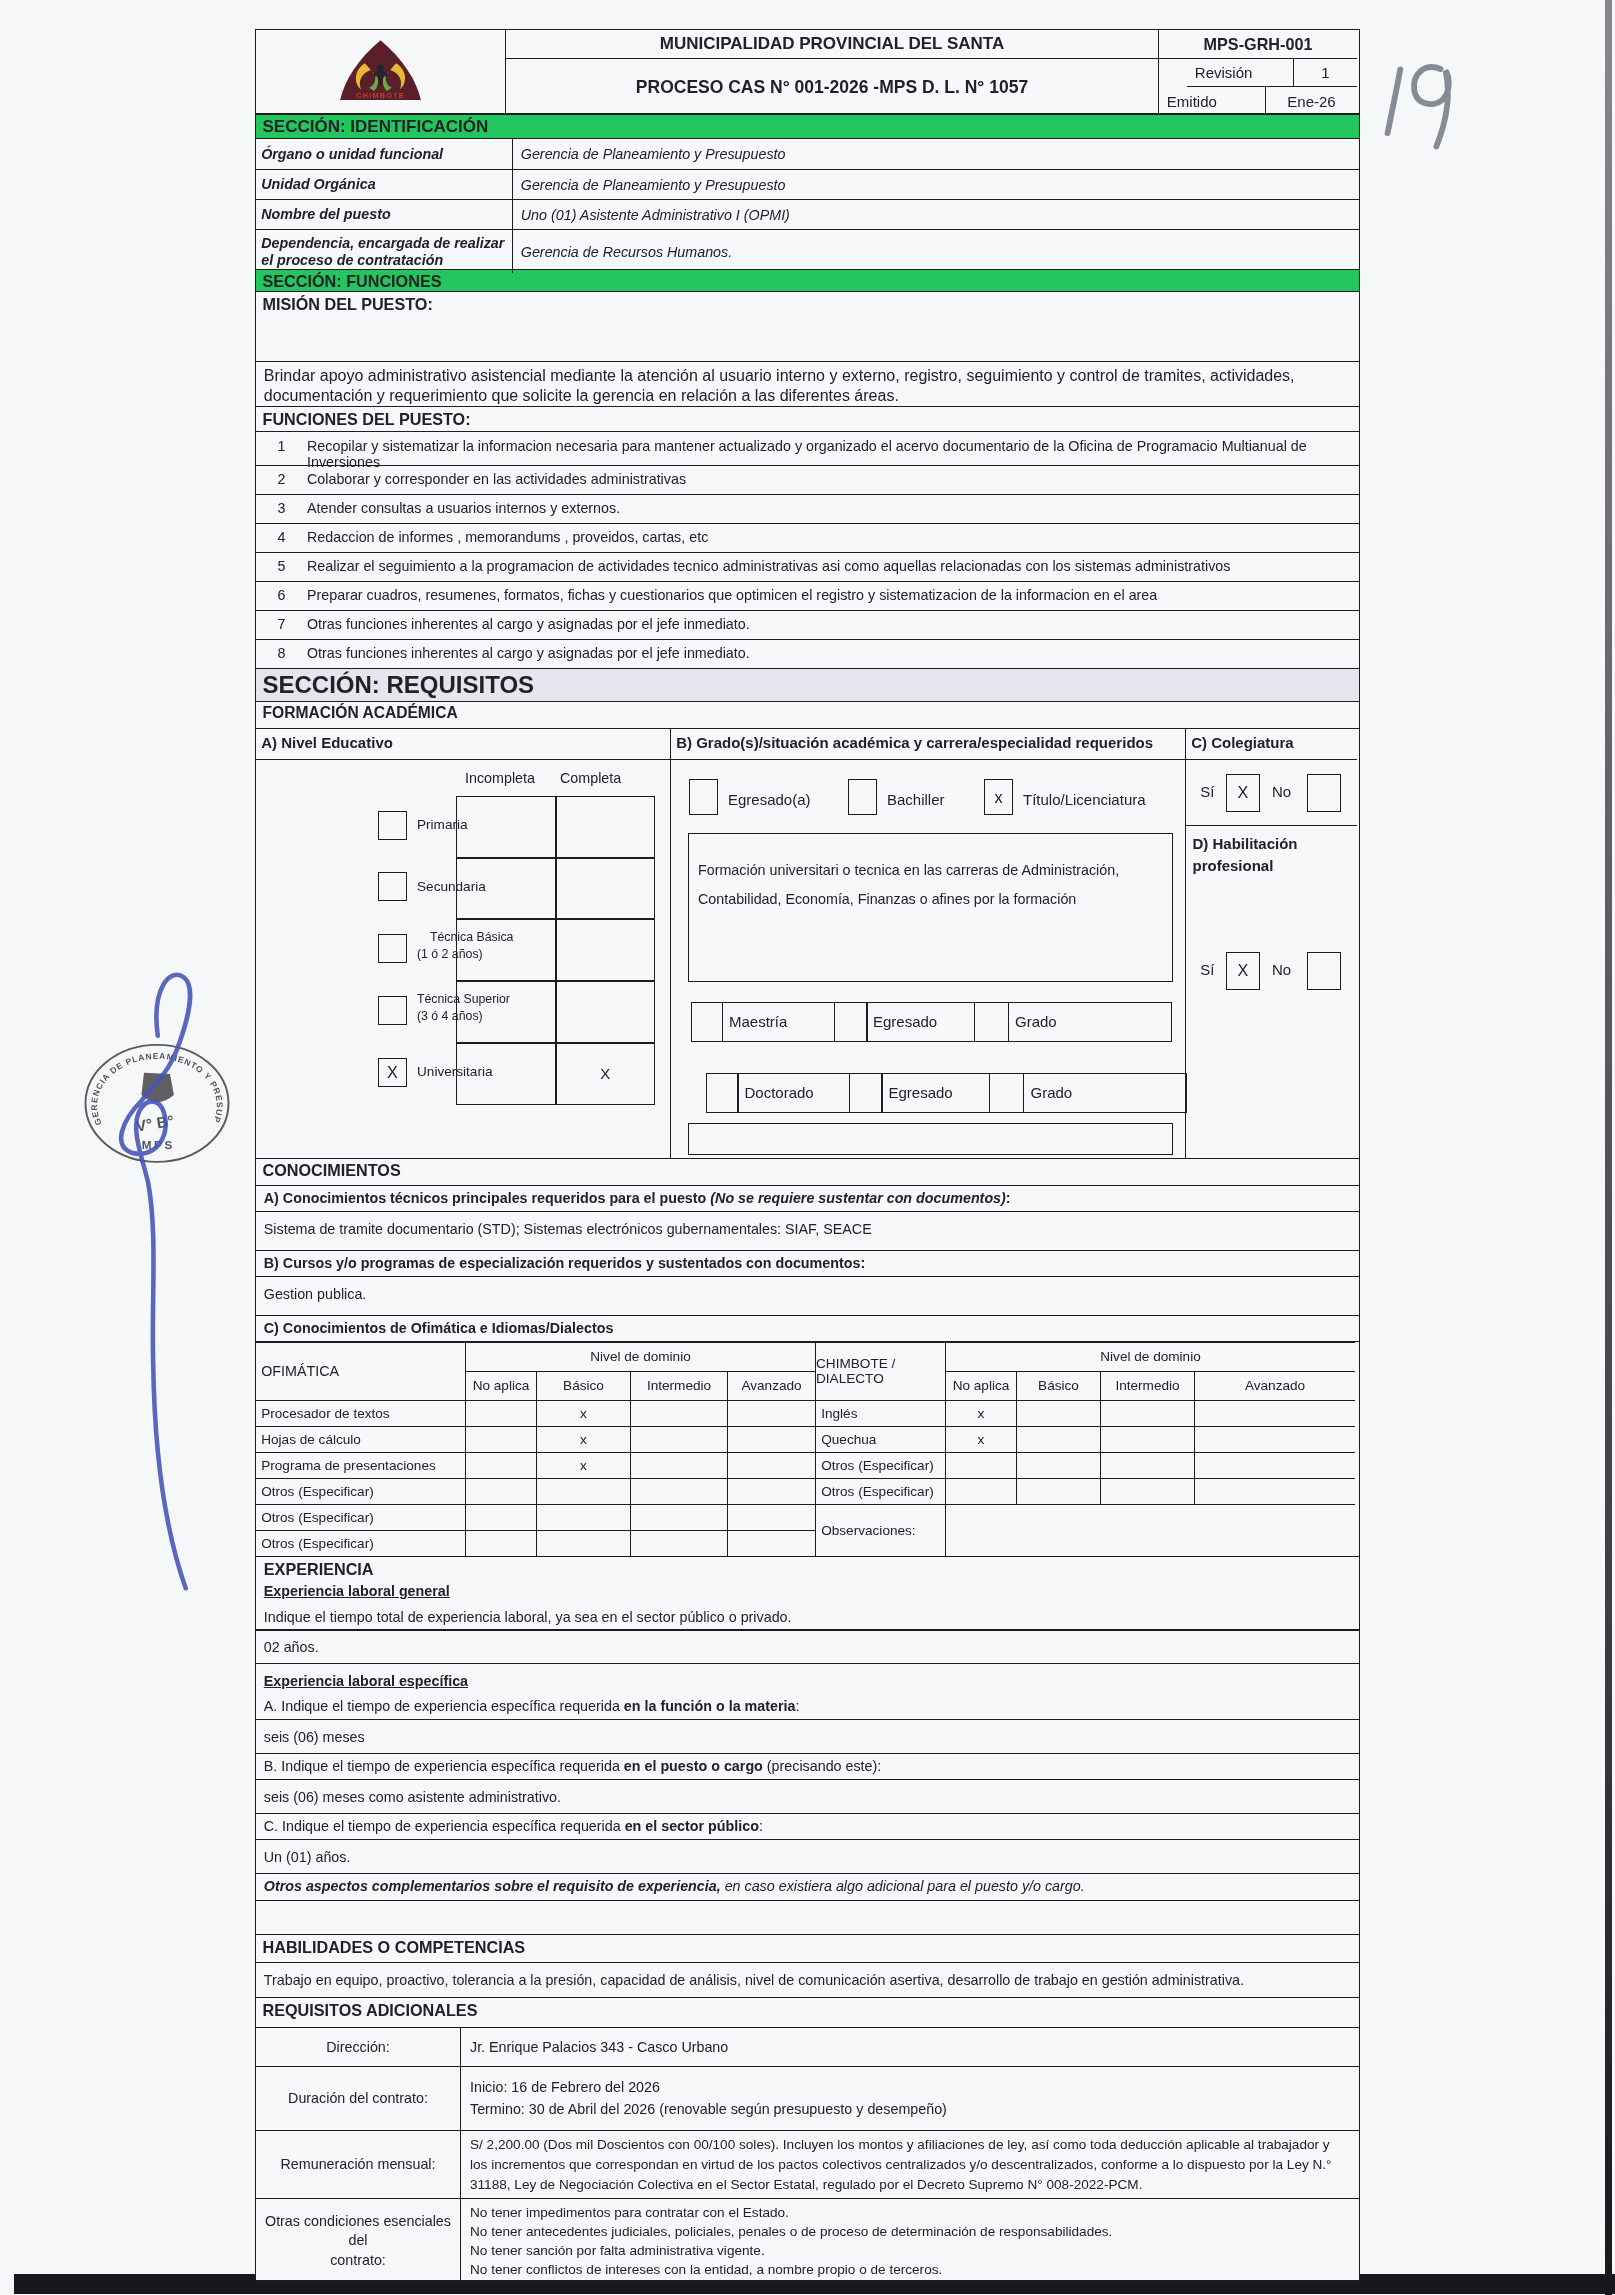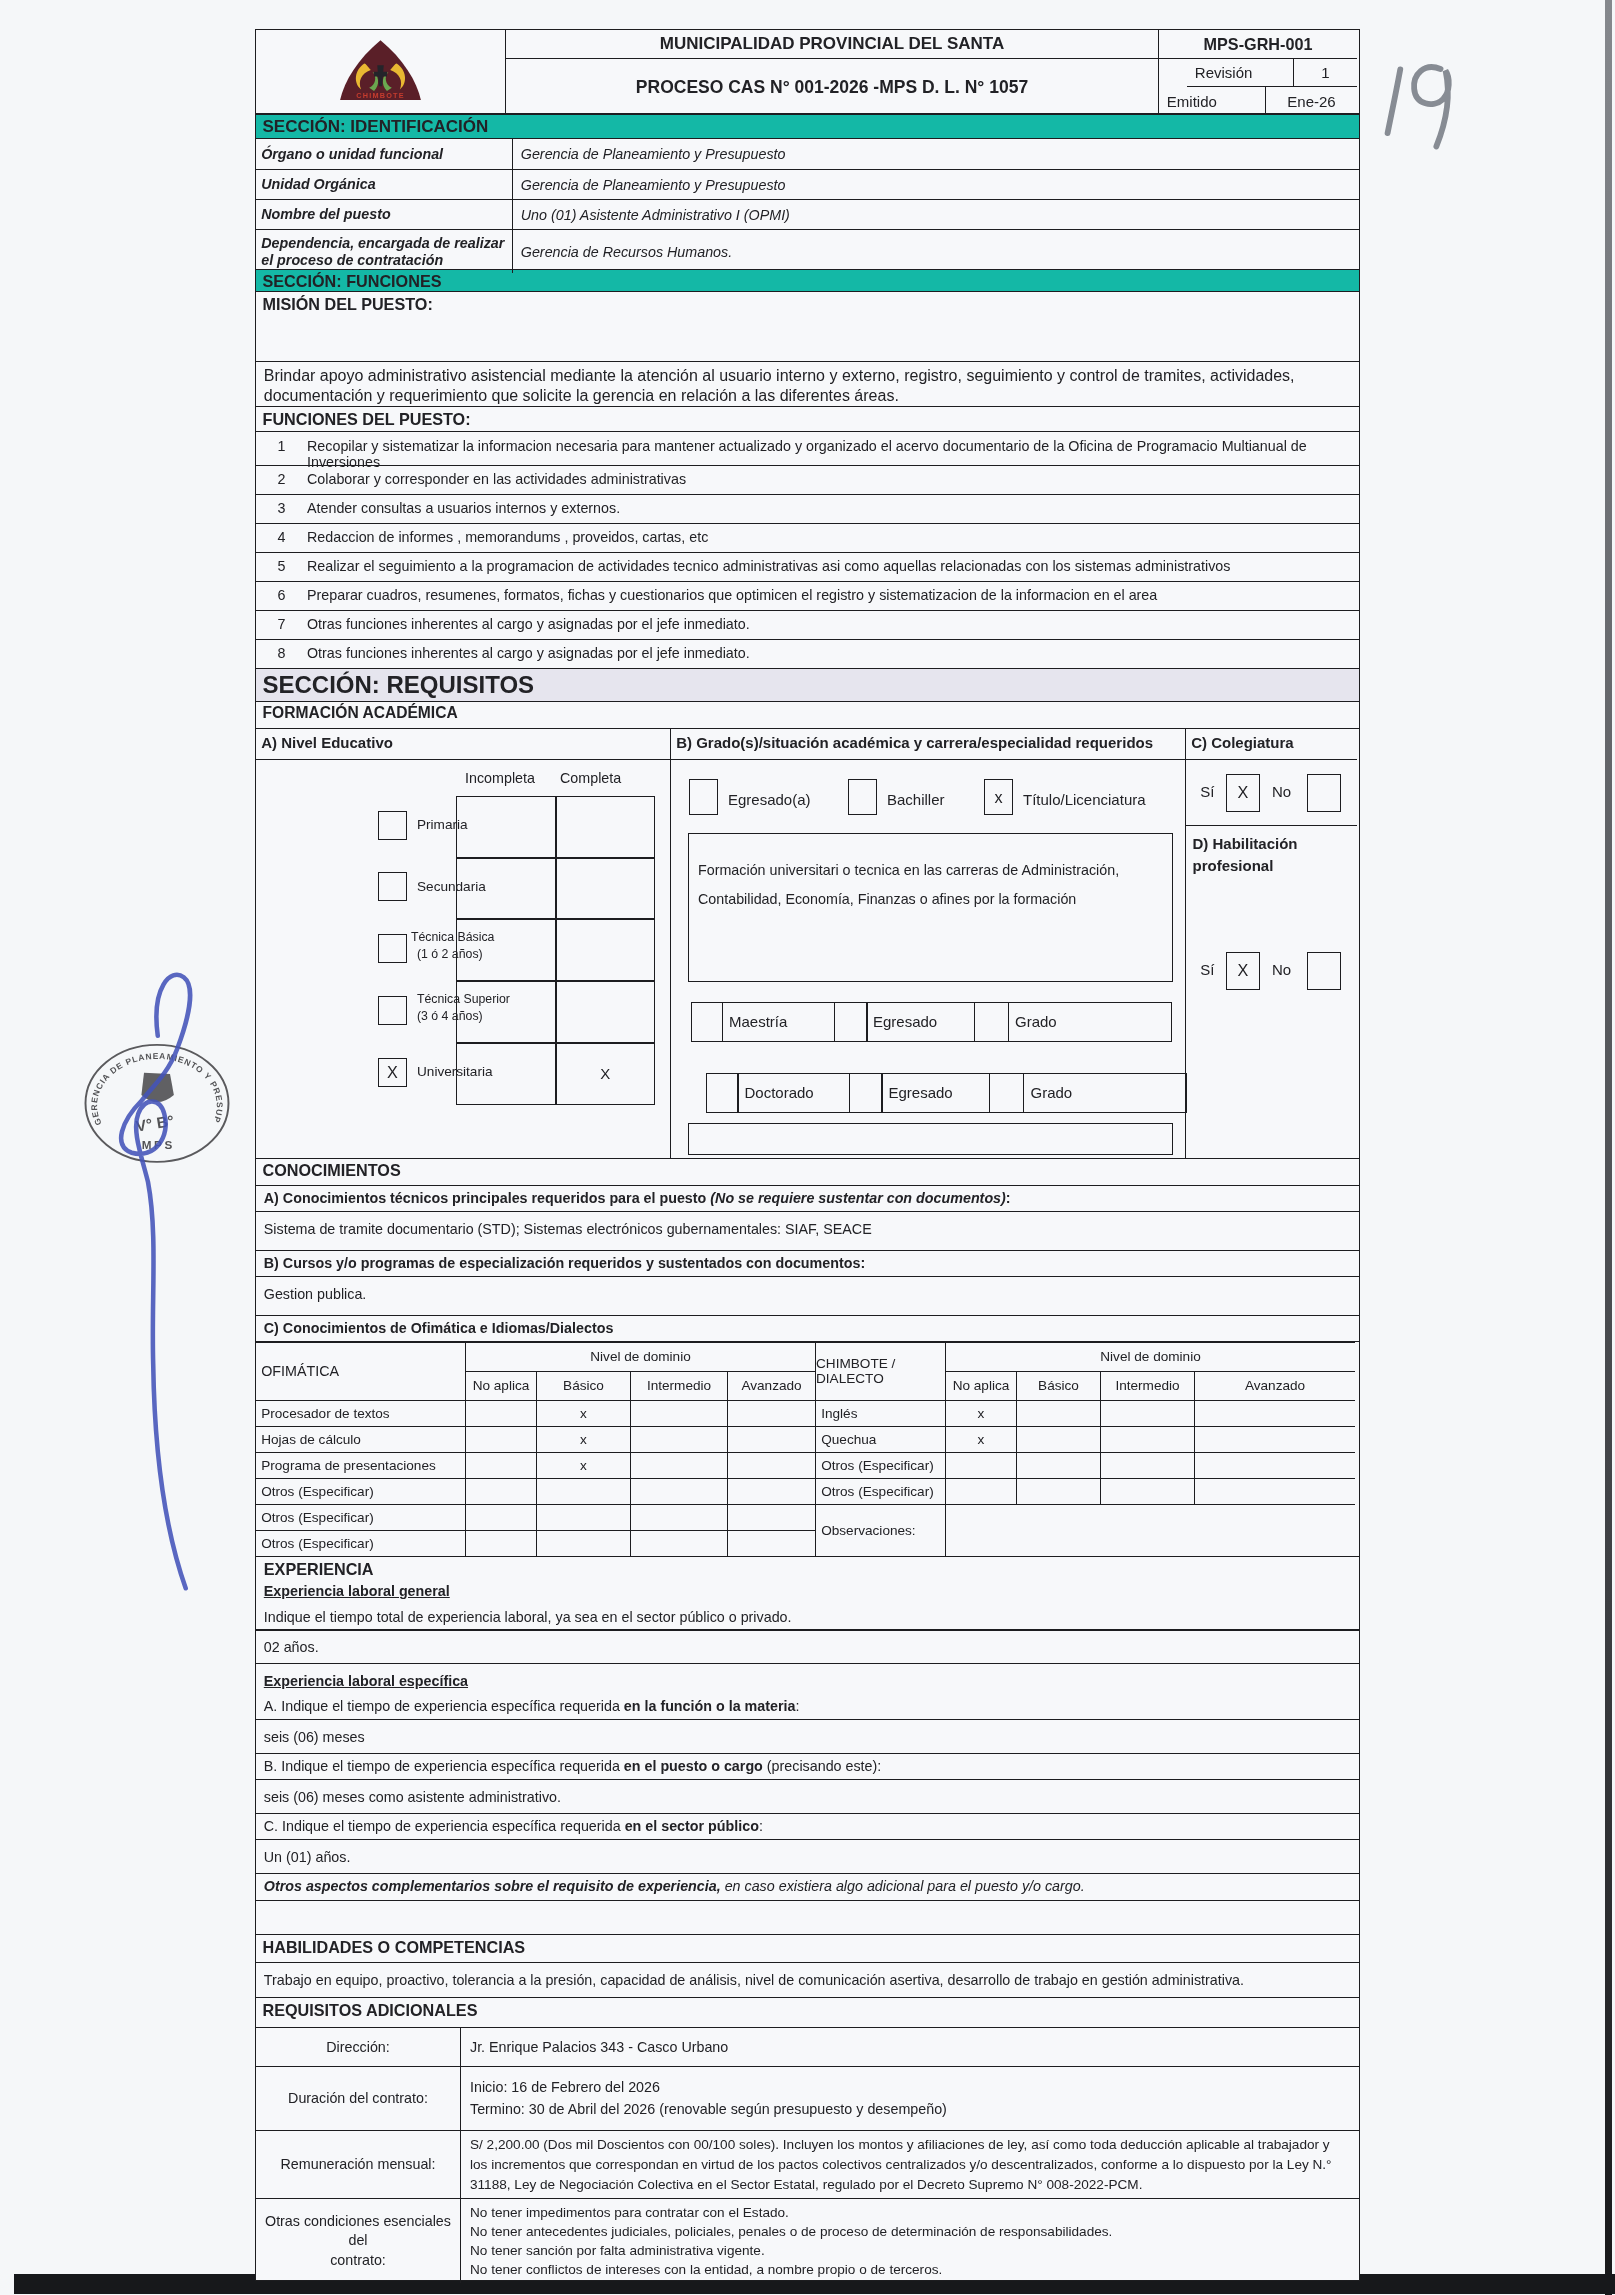--- a/index.html
+++ b/index.html
@@ -1,21 +1,21 @@
 <!DOCTYPE html>
 <html style="font-size:10.4px"><head>
 <meta charset="utf-8">
 <style>
   html,body{margin:0;padding:0;width:1616px;height:2295px;overflow:hidden;
     background:#f5f7f9;font-family:"Liberation Sans",sans-serif;color:#222226;}
   *{box-sizing:border-box;}
   .form{position:absolute;left:255px;top:29px;width:1105px;border:1.9px solid #1d1d20;background:#f7f8fa;}
   .row{position:relative;overflow:hidden;}
   .b{font-weight:700;}
-  .bar{background:#14b8a6;border-top:1.3px solid #1d1d20;border-bottom:1.3px solid #1d1d20;
+  .bar{background:#22c55e;border-top:1.3px solid #1d1d20;border-bottom:1.3px solid #1d1d20;
     font-weight:700;font-size:17px;padding:1.9px 6.5px;}
   .bigbar{background:#e6e5ee;font-size:24px;padding:2.6px 6.5px;}
   .whitehead{font-weight:700;font-size:16.2px;padding:2.6px 6.5px;border-top:1.3px solid #1d1d20;}
   .txt{font-size:16px;padding:3.9px 7.8px;line-height:22px;margin-top:44px;}
   
   .hdr{display:grid;grid-template-columns:250px 653px 198px;height:84px;border-bottom:1.3px solid #1d1d20;}
   .hdr .logoC{border-right:1.3px solid #1d1d20;display:flex;align-items:center;justify-content:center;}
   .hdr .mid{border-right:1.3px solid #1d1d20;display:flex;flex-direction:column;}
   .hdr .t1{height:29px;border-bottom:1.3px solid #1d1d20;display:flex;align-items:center;justify-content:center;
     font-weight:700;font-size:17px;}
@@ -211,21 +211,21 @@
       <div class="cbl b" style="left:209px;top:10.4px;font-size:14.3px;font-weight:400;">Incompleta</div>
       <div class="cbl" style="left:304px;top:10.4px;font-size:14.3px;">Completa</div>
 
       <div class="cb" style="left:122px;top:51px;"></div>
       <div class="cbl" style="left:161px;top:57px;">Primaria</div>
 
       <div class="cb" style="left:122px;top:112px;"></div>
       <div class="cbl" style="left:161px;top:119px;">Secundaria</div>
 
       <div class="cb" style="left:122px;top:174px;"></div>
-      <div class="cbl" style="left:155px;top:170px;font-size:12.3px;">Técnica Básica</div>
+      <div class="cbl" style="left:174px;top:170px;font-size:12.3px;">Técnica Básica</div>
       <div class="cbl" style="left:161px;top:187px;font-size:12.3px;">(1 ó 2 años)</div>
 
       <div class="cb" style="left:122px;top:236px;"></div>
       <div class="cbl" style="left:161px;top:232px;font-size:12.3px;">Técnica Superior</div>
       <div class="cbl" style="left:161px;top:249px;font-size:12.3px;">(3 ó 4 años)</div>
 
       <div class="cb" style="left:122px;top:298px;">X</div>
       <div class="cbl" style="left:161px;top:304px;">Universitaria</div>
 
       <div class="ggrid">

